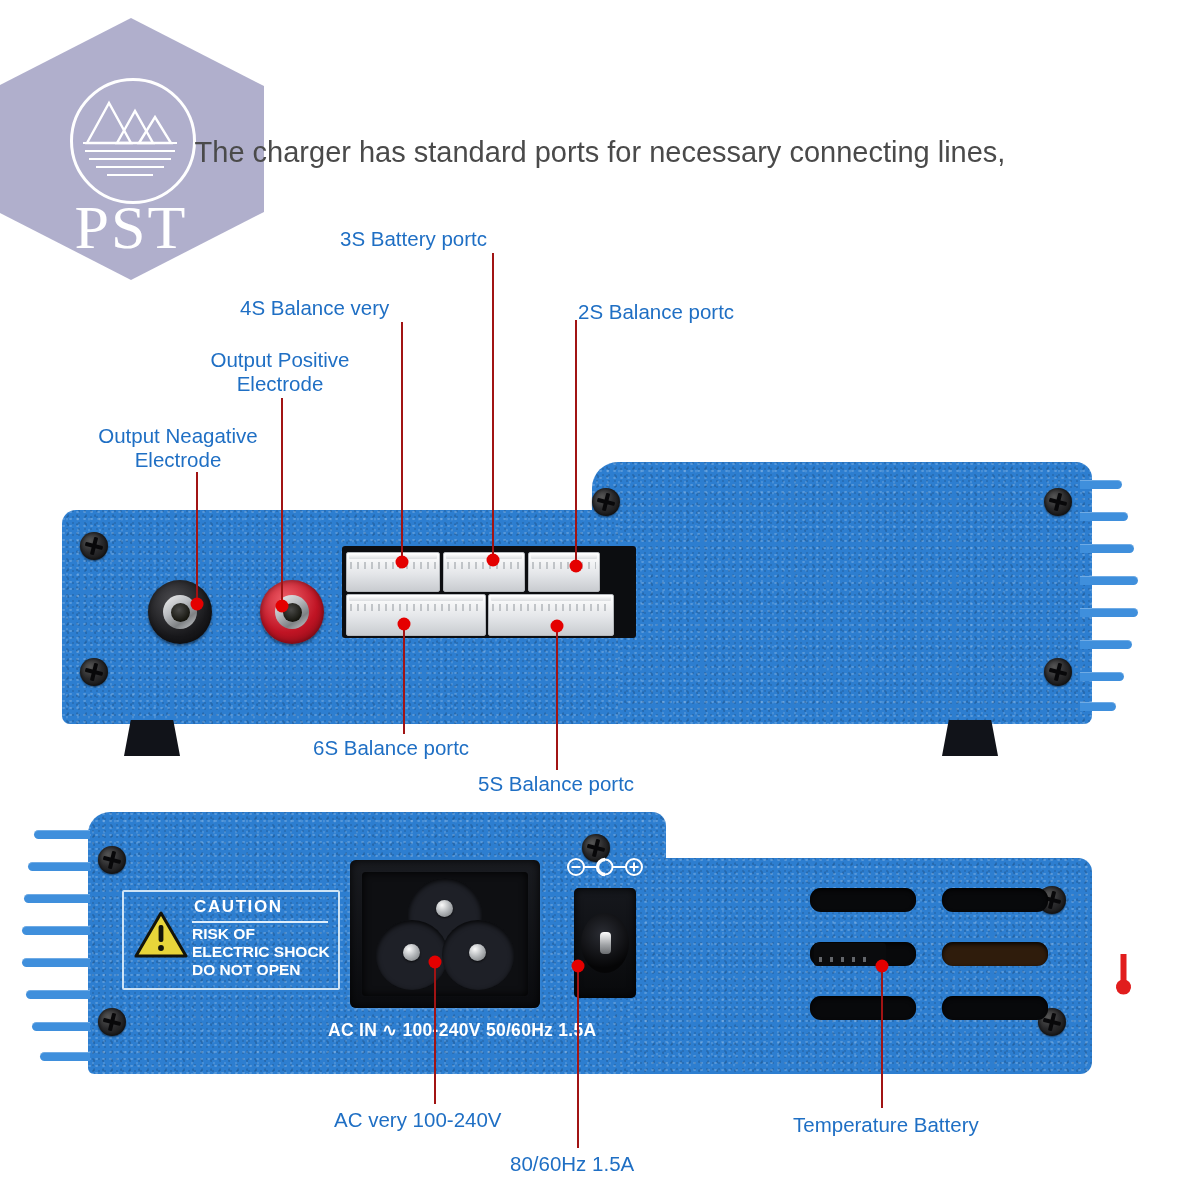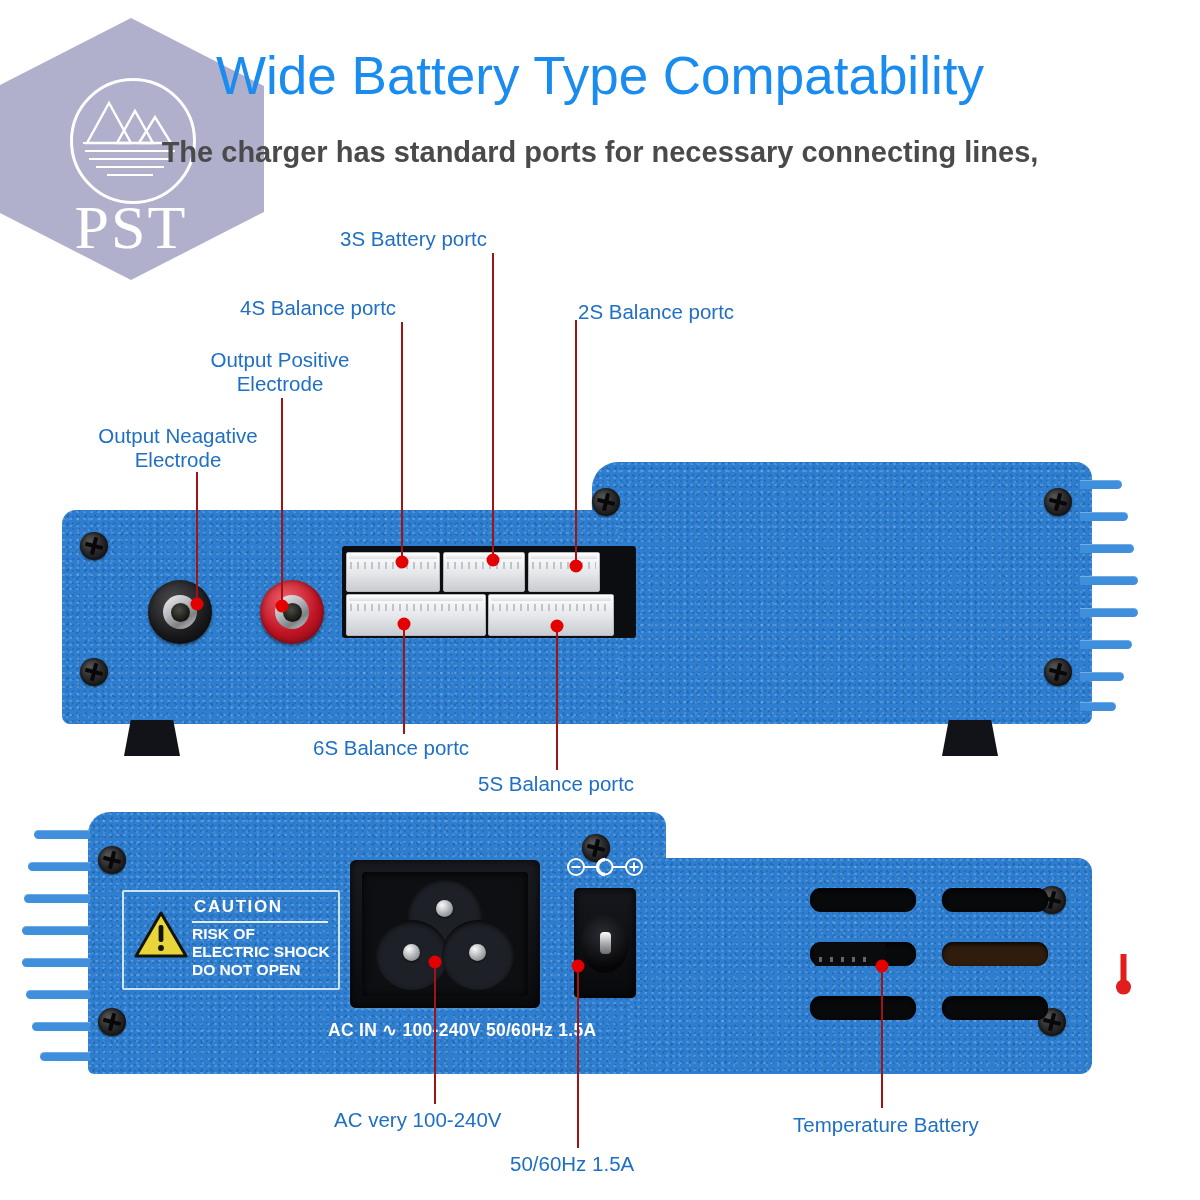--- a/index.html
+++ b/index.html
@@ -15,21 +15,21 @@
   #wm-hex{position:absolute;inset:0;background:#a9a8c8;
     clip-path:polygon(50% 0%,100% 26%,100% 74%,50% 100%,0% 74%,0% 26%);opacity:.92;}
   #wm-circle{position:absolute;left:72px;top:60px;width:120px;height:120px;border:3px solid #fff;border-radius:50%;overflow:hidden;}
   #wm-circle svg{display:block;}
   #wm-text{position:absolute;left:0;right:0;top:178px;text-align:center;color:#fff;
     font-family:"Liberation Serif",serif;font-size:62px;letter-spacing:2px;line-height:1;}
 
   
   #title{position:absolute;left:0;right:0;top:48px;text-align:center;
     color:#1a8cf0;font-size:53px;line-height:1.05;white-space:nowrap;}
-  #sub1{position:absolute;left:0;right:0;top:136px;text-align:center;color:#4a4a4a;font-size:29px;font-weight:bold;}
+  #sub1{position:absolute;left:0;right:0;top:136px;text-align:center;color:#4a4a4a;font-size:29px;}
   #sub2{position:absolute;left:0;right:0;top:170px;text-align:center;color:#4a4a4a;font-size:29px;}
 
   
   .lbl{position:absolute;color:#1f6fc4;font-size:20.5px;line-height:1.18;white-space:pre-line;}
   .lead{position:absolute;background:#a11414;width:2px;}
   .dot{position:absolute;width:13px;height:13px;border-radius:50%;background:#e40000;
        transform:translate(-50%,-50%);}
 
   
   .device{position:absolute;}
@@ -121,21 +121,20 @@
           <line x1="12" y1="70" x2="102" y2="70"></line>
           <line x1="16" y1="78" x2="98" y2="78"></line>
           <line x1="23" y1="86" x2="91" y2="86"></line>
           <line x1="34" y1="94" x2="80" y2="94"></line>
         </g>
       </svg>
     </div>
     <div id="wm-text">PST</div>
   </div>
 
-  <div id="title">Wide Battery Type Compatability</div>
   <div id="sub1">The charger has standard ports for necessary connecting lines,</div>
 
   <div class="device" id="unitTop">
     <div class="tex" id="topHigh"></div>
     <div class="tex" id="topLow"></div>
 
     <div class="fin" style="left:1018px;top:18px;width:42px;"></div>
     <div class="fin" style="left:1018px;top:50px;width:48px;"></div>
     <div class="fin" style="left:1018px;top:82px;width:54px;"></div>
     <div class="fin" style="left:1018px;top:114px;width:58px;"></div>
@@ -277,21 +276,21 @@
   <div class="lbl" style="left:78px;top:424px;width:200px;text-align:center;">Output Neagative
 Electrode</div>
   <div class="lead" style="left:196px;top:472px;height:132px;"></div>
   <div class="dot" style="left:197px;top:604px;"></div>
 
   <div class="lbl" style="left:186px;top:348px;width:188px;text-align:center;">Output Positive
 Electrode</div>
   <div class="lead" style="left:281px;top:398px;height:208px;"></div>
   <div class="dot" style="left:282px;top:606px;"></div>
 
-  <div class="lbl" style="left:240px;top:296px;">4S Balance portc</div>
+  <div class="lbl" style="left:240px;top:296px;">4S Balance very</div>
   <div class="lead" style="left:401px;top:322px;height:240px;"></div>
   <div class="dot" style="left:402px;top:562px;"></div>
 
   <div class="lbl" style="left:340px;top:227px;">3S Battery portc</div>
   <div class="lead" style="left:492px;top:253px;height:307px;"></div>
   <div class="dot" style="left:493px;top:560px;"></div>
 
   <div class="lbl" style="left:578px;top:300px;">2S Balance portc</div>
   <div class="lead" style="left:575px;top:320px;height:246px;"></div>
   <div class="dot" style="left:576px;top:566px;"></div>
@@ -301,21 +300,21 @@
   <div class="dot" style="left:404px;top:624px;"></div>
 
   <div class="lbl" style="left:478px;top:772px;text-align:center;">5S Balance portc</div>
   <div class="lead" style="left:556px;top:626px;height:144px;"></div>
   <div class="dot" style="left:557px;top:626px;"></div>
 
   <div class="lbl" style="left:334px;top:1108px;">AC very 100-240V</div>
   <div class="lead" style="left:434px;top:962px;height:142px;"></div>
   <div class="dot" style="left:435px;top:962px;"></div>
 
-  <div class="lbl" style="left:510px;top:1152px;">50/60Hz 1.5A</div>
+  <div class="lbl" style="left:510px;top:1152px;">80/60Hz 1.5A</div>
   <div class="lead" style="left:577px;top:966px;height:182px;"></div>
   <div class="dot" style="left:578px;top:966px;"></div>
 
   <div class="lbl" style="left:793px;top:1113px;">Temperature Battery</div>
   <div class="lead" style="left:881px;top:966px;height:142px;"></div>
   <div class="dot" style="left:882px;top:966px;"></div>
 
 </div>
 
 </body></html>

